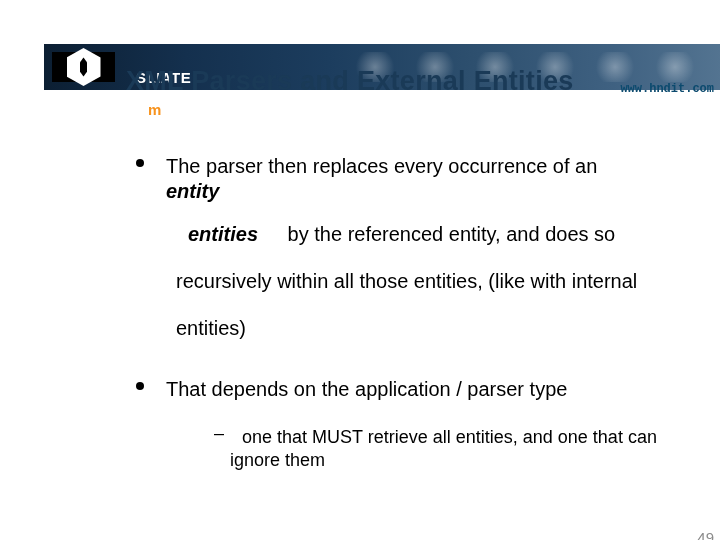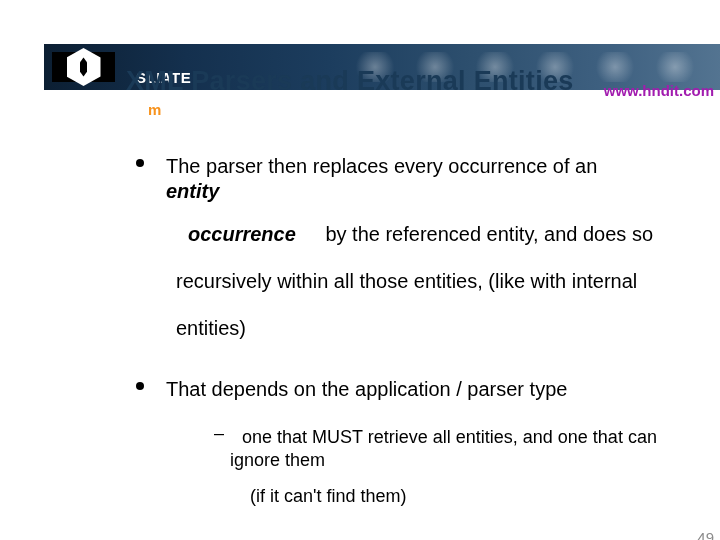--- a/index.html
+++ b/index.html
@@ -11,21 +11,21 @@
   .banner .logo-box { position:absolute; left:0; top:0; bottom:0; width:63px; background:#000; display:flex; align-items:center; justify-content:center; }
   .banner .logo-hex { width:34px; height:38px; background:#fff; clip-path: polygon(50% 0%, 100% 25%, 100% 75%, 50% 100%, 0% 75%, 0% 25%); display:flex; align-items:center; justify-content:center; }
   .banner .logo-inner { width:20px; height:24px; background:#000; clip-path: polygon(50% 10%, 85% 30%, 85% 70%, 50% 90%, 15% 70%, 15% 30%); }
   .banner .brand { position:absolute; left:68px; top:2px; color:#fff; font-weight:800; font-size:15px; letter-spacing:0.5px; line-height:1.05; }
   .banner .brand .m { color:#f7931e; font-weight:900; }
   .banner .brand .rest { letter-spacing:2px; font-size:12px; font-weight:600; }
   .banner-deco { position:absolute; top:0; bottom:0; width:46px; background: radial-gradient(circle at 50% 50%, rgba(255,255,255,0.55), rgba(255,255,255,0) 70%); opacity:0.6;}
   .bd1 { left:300px;} .bd2{left:360px;} .bd3{left:420px;} .bd4{left:480px;} .bd5{left:540px;} .bd6{left:600px;}
 
   .title { position:absolute; left:82px; top:22px; font-size:27px; font-weight:700; color:#1a3a57; letter-spacing:0.3px; }
-  .site { position:absolute; right:26px; top:38px; font-size:15px; font-weight:700; color:#a21caf; }
+  .site { position:absolute; right:26px; top:38px; font-size:12px; font-weight:700; color:#0c4a6e;font-family:Liberation Mono, monospace; }
 
   .content { position:absolute; left:72px; right:26px; top:86px; font-size:20px; line-height:1.25; }
   ul.bullets { list-style:none; }
   ul.bullets > li { position:relative; padding-left:18px; margin-bottom:10px; }
   ul.bullets > li::before { content:""; position:absolute; left:0; top:9px; width:8px; height:8px; background:#000; border-radius:50%; }
   .para { margin-left:18px; margin-top:14px; margin-bottom:14px; }
   .sub { list-style:none; margin-left:48px; margin-top:8px; }
   .sub > li { position:relative; padding-left:16px; font-size:18px; margin-bottom:10px; }
   .sub > li::before { content:"–"; position:absolute; left:0; top:0; }
   .sub .cont { margin-left:16px; margin-top:10px; }
@@ -58,30 +58,29 @@
     <div class="banner-deco bd6"></div>
   </div>
 
   <div class="title">XML Parsers and External Entities</div>
   <div class="site">www.hndit.com</div>
 
   <div class="content">
     <ul class="bullets">
       <li>
         <span>The parser then replaces every occurrence of an </span><em class="italic">entity</em>
-        <div class="para"><em class="italic">occurrence</em><span> by the referenced entity, and does so</span></div>
+        <div class="para"><em class="italic">entities</em><span> by the referenced entity, and does so</span></div>
         <div class="para">recursively within all those entities, (like with internal</div>
         <div class="para">entities)</div>
       </li>
       <li>
         <span>That depends on the application / parser type</span>
         <ul class="sub">
           <li>
             <span>one that MUST retrieve all entities, and one that can ignore them</span>
-            <div class="cont">(if it can't find them)</div>
           </li>
         </ul>
       </li>
     </ul>
   </div>
 
   <div class="pagenum">49</div>
 </div>
 
 </body></html>

